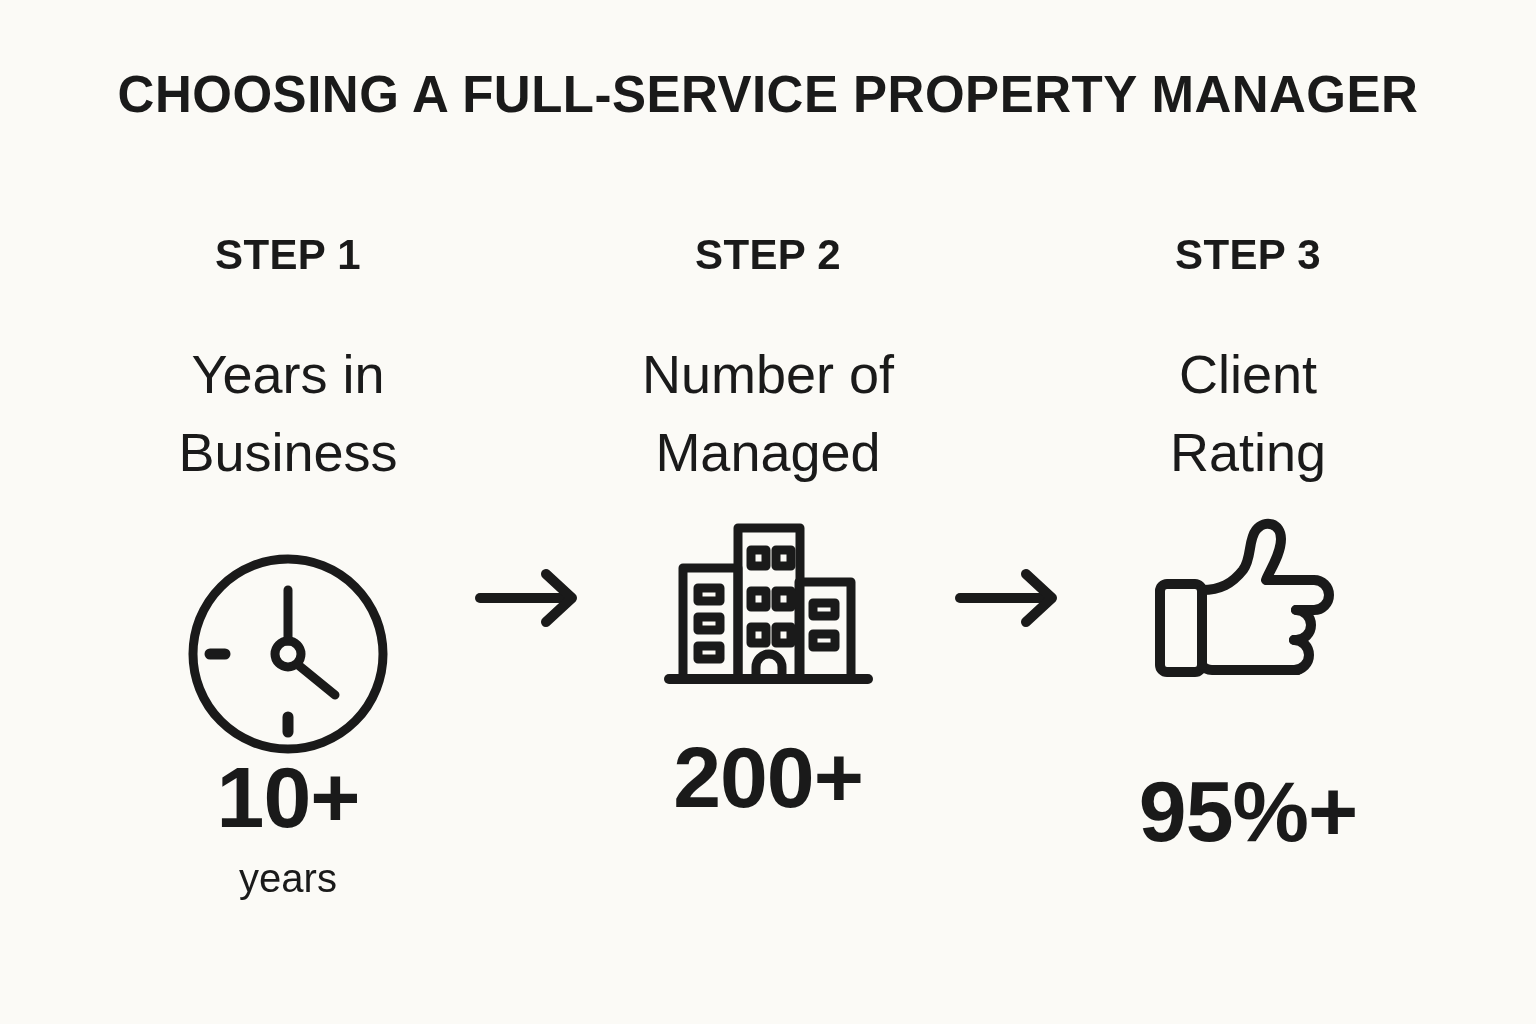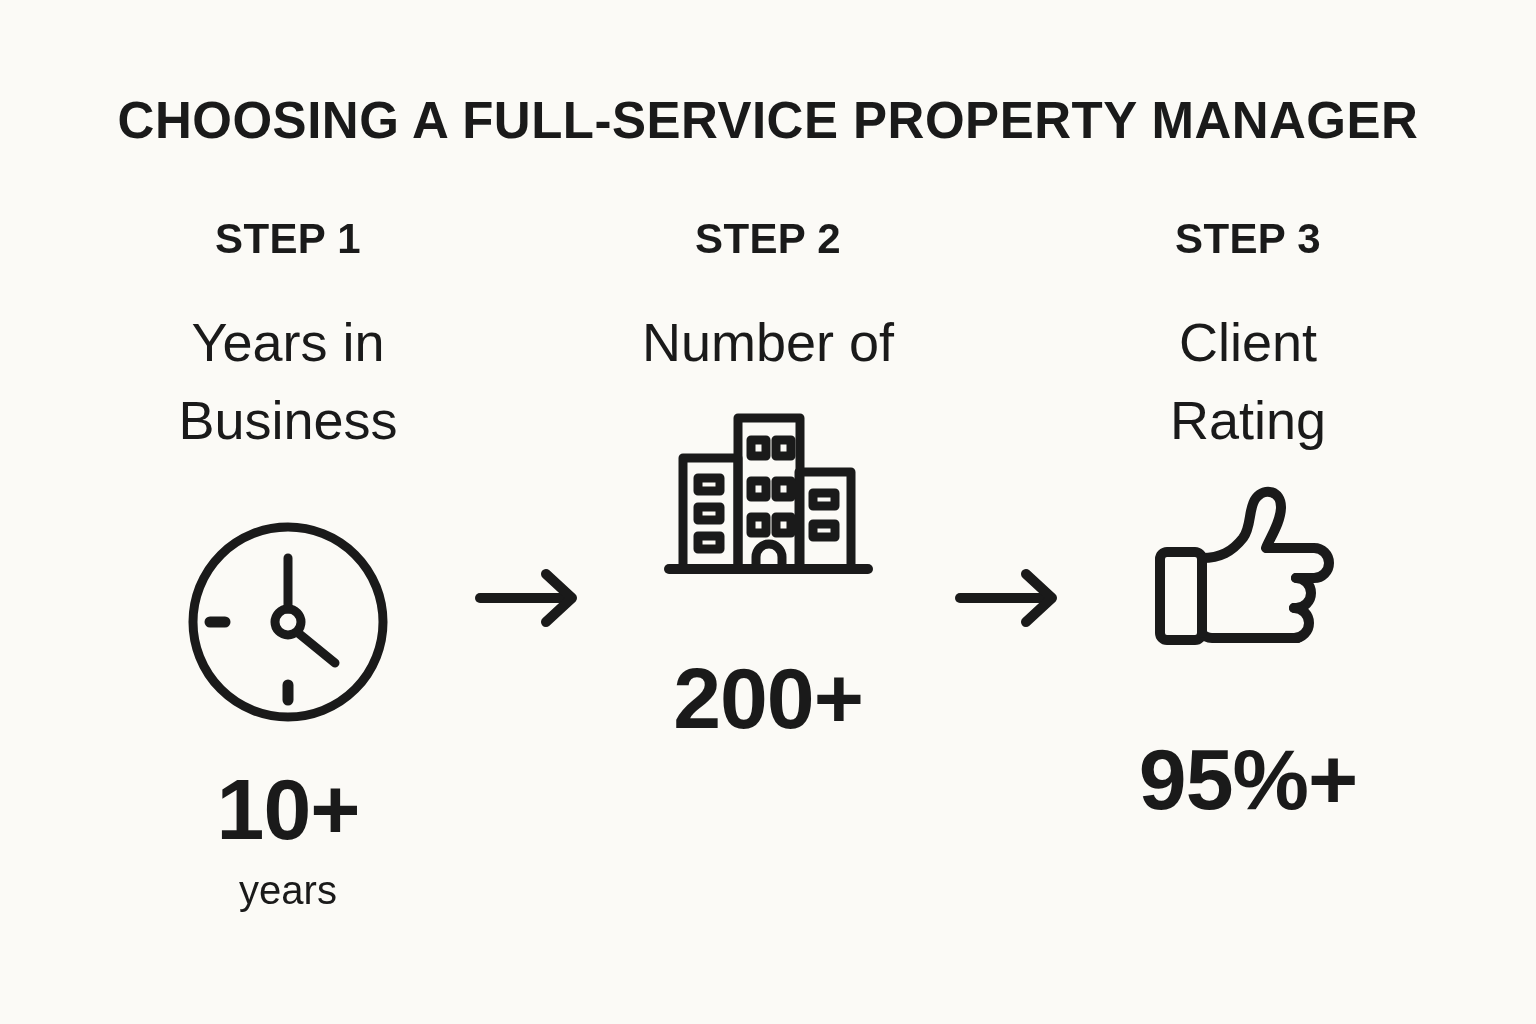--- a/index.html
+++ b/index.html
@@ -19,21 +19,21 @@
   .infographic {
     position: relative;
     width: 1536px;
     height: 1024px;
     background: #FBFAF6;
   }
 
   
   .title {
     position: absolute;
-    top: 92px;
+    top: 66px;
     left: 0;
     width: 1536px;
     text-align: center;
     font-size: 51px;
     font-weight: 700;
     letter-spacing: 0.5px;
     line-height: 1.12;
     color: #1A1A1A;
     white-space: nowrap;
   }
@@ -58,21 +58,21 @@
     align-items: center;
     position: relative;
   }
 
   .step-label {
     font-size: 42px;
     font-weight: 700;
     letter-spacing: 0.3px;
     line-height: 1.1;
     color: #1A1A1A;
-    margin: 0;
+    margin: 16px;
   }
 
   .step-desc {
     margin-top: 42px;
     font-size: 54px;
     font-weight: 400;
     line-height: 1.44;
     color: #1A1A1A;
     text-align: center;
   }
@@ -100,22 +100,22 @@
     line-height: 1.1;
     color: #1A1A1A;
     text-align: center;
   }
 
   
   .step-1 .step-icon { margin-top: 62px; }
   .step-2 .step-icon { margin-top: 12px; }
   .step-3 .step-icon { margin-top: 10px; }
 
-  .step-1 .step-stat { margin-top: 44px; }
-  .step-2 .step-stat { margin-top: 61px; }
+  .step-1 .step-stat { }
+  .step-2 .step-stat { margin-top: 30px; }
   .step-3 .step-stat { margin-top: 66px; }
 
   
   .connector {
     width: 150px;
     display: flex;
     align-items: flex-start;
     justify-content: center;
     padding-top: 352px;
     box-sizing: border-box;
@@ -161,20 +161,21 @@
         <line x1="8" y1="30" x2="98" y2="30"></line>
         <polyline points="74,6 100,30 74,54"></polyline>
       </svg>
     </div>
 
     <div class="step step-2">
       <div class="step-label">STEP 2</div>
 
       <div class="step-desc">
         <div>Number of</div>
+        <div>Managed</div>
       </div>
 
       <div class="step-icon">
         <svg width="215" height="175" viewBox="0 0 215 175" fill="none" stroke="#1A1A1A" stroke-width="9" stroke-linecap="round" stroke-linejoin="round">
 
           <polyline points="22,162 22,52 77,52 77,162"></polyline>
           <rect x="37" y="72" width="22" height="13" stroke-width="9"></rect>
           <rect x="37" y="101" width="22" height="13" stroke-width="9"></rect>
           <rect x="37" y="130" width="22" height="13" stroke-width="9"></rect>
 

